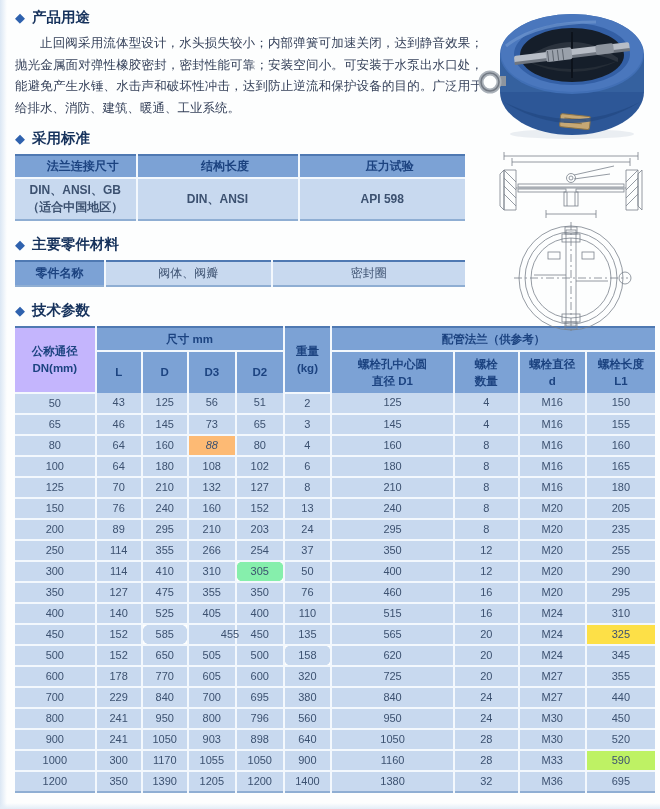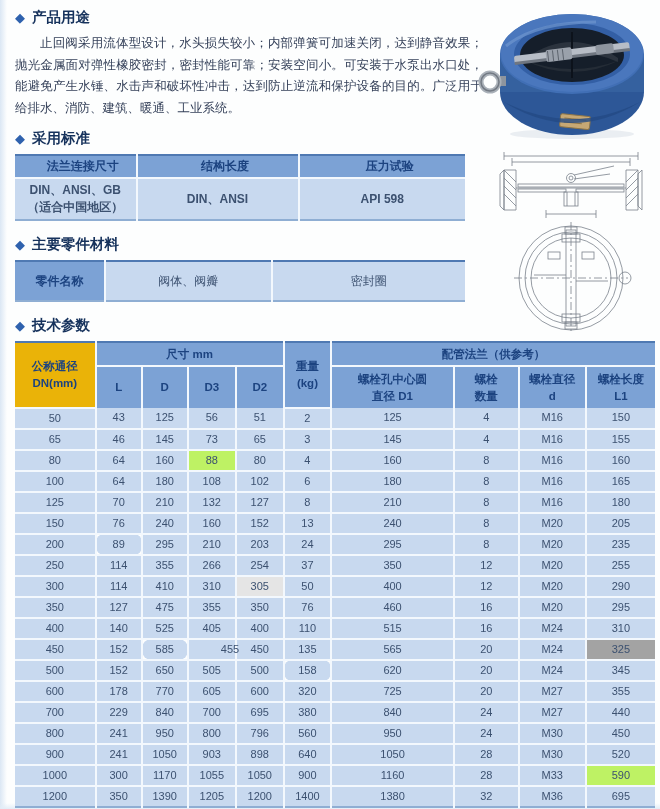--- a/index.html
+++ b/index.html
@@ -54,21 +54,21 @@
   .blue-table tr:last-child > * { border-bottom: 0; }
 
   .standards-table { width: 450px; margin-bottom: 14px; }
   .standards-table th { height: 23px; padding-left: 15px; }
   .standards-table td { height: 42px; font-weight: bold; }
   .standards-table .sc1 { width: 27%; }
   .standards-table .sc2 { width: 36%; }
   .standards-table .sc3 { width: 37%; }
 
   .materials-table { width: 450px; margin-bottom: 14px; }
-  .materials-table th, .materials-table td { height: 40px; }
+  .materials-table th, .materials-table td { height: 25px; }
   .materials-table .mc1 { width: 20%; }
   .materials-table .mc2 { width: 37%; }
   .materials-table .mc3 { width: 43%; text-align: center; }
 
   .tech-table { width: 640px; }
   .tech-table th { font-size: 11.5px; line-height: 1.45; padding: 2px 0; }
   .tech-table thead tr:first-child th { height: 24px; }
   .tech-table thead tr:last-child th { height: 42px; }
   .tech-table td { font-size: 11px; height: 21px; padding: 1px 0; line-height: 1.2; }
   .c-dn { width: 12.6%; } .c-l { width: 7.2%; } .c-d { width: 7.2%; }
@@ -139,21 +139,21 @@
         <col class="c-d3">
         <col class="c-d2">
       <col class="c-kg">
         <col class="c-d1">
         <col class="c-n">
         <col class="c-bd">
         <col class="c-l1">
     </colgroup>
     <thead>
       <tr>
-        <th rowspan="2" style="background: #eab308; color: rgb(28, 67, 128); margin-left: 16px;">公称通径
+        <th rowspan="2" style="background: #c4b5fd; color: rgb(28, 67, 128); margin-left: 16px;">公称通径
 DN(mm)</th>
         <th colspan="4" style="background: rgb(124, 162, 213); color: rgb(28, 67, 128);">尺寸 mm</th>
         <th rowspan="2" style="background: rgb(124, 162, 213); color: rgb(28, 67, 128);">重量
 (kg)</th>
         <th colspan="4" style="background: rgb(124, 162, 213); color: rgb(28, 67, 128);">配管法兰（供参考）</th>
       </tr>
       <tr>
         <th style="background: rgb(124, 162, 213); color: rgb(28, 67, 128);">L</th>
         <th style="background: rgb(124, 162, 213); color: rgb(28, 67, 128);">D</th>
         <th style="background: rgb(124, 162, 213); color: rgb(28, 67, 128);">D3</th>
@@ -190,21 +190,21 @@
           <td style="background: rgb(200, 217, 239); color: rgb(60, 81, 112);">3</td>
           <td style="background: rgb(200, 217, 239); color: rgb(60, 81, 112);">145</td>
           <td style="background: rgb(200, 217, 239); color: rgb(60, 81, 112);">4</td>
           <td style="background: rgb(200, 217, 239); color: rgb(60, 81, 112);">M16</td>
           <td style="background: rgb(200, 217, 239); color: rgb(60, 81, 112);">155</td>
         </tr>
         <tr>
           <td style="background: rgb(200, 217, 239); color: rgb(60, 81, 112);">80</td>
           <td style="background: rgb(200, 217, 239); color: rgb(60, 81, 112);">64</td>
           <td style="background: rgb(200, 217, 239); color: rgb(60, 81, 112);">160</td>
-          <td style="background: #bef264; color: rgb(60, 81, 112);">88</td>
+          <td style="background: #fdba74; color: rgb(60, 81, 112); font-style: italic;">88</td>
           <td style="background: rgb(200, 217, 239); color: rgb(60, 81, 112);">80</td>
           <td style="background: rgb(200, 217, 239); color: rgb(60, 81, 112);">4</td>
           <td style="background: rgb(200, 217, 239); color: rgb(60, 81, 112);">160</td>
           <td style="background: rgb(200, 217, 239); color: rgb(60, 81, 112);">8</td>
           <td style="background: rgb(200, 217, 239); color: rgb(60, 81, 112);">M16</td>
           <td style="background: rgb(200, 217, 239); color: rgb(60, 81, 112);">160</td>
         </tr>
         <tr>
           <td style="background: rgb(200, 217, 239); color: rgb(60, 81, 112);">100</td>
           <td style="background: rgb(200, 217, 239); color: rgb(60, 81, 112);">64</td>
@@ -236,21 +236,21 @@
           <td style="background: rgb(200, 217, 239); color: rgb(60, 81, 112);">160</td>
           <td style="background: rgb(200, 217, 239); color: rgb(60, 81, 112);">152</td>
           <td style="background: rgb(200, 217, 239); color: rgb(60, 81, 112);">13</td>
           <td style="background: rgb(200, 217, 239); color: rgb(60, 81, 112);">240</td>
           <td style="background: rgb(200, 217, 239); color: rgb(60, 81, 112);">8</td>
           <td style="background: rgb(200, 217, 239); color: rgb(60, 81, 112);">M20</td>
           <td style="background: rgb(200, 217, 239); color: rgb(60, 81, 112);">205</td>
         </tr>
         <tr>
           <td style="background: rgb(200, 217, 239); color: rgb(60, 81, 112);">200</td>
-          <td style="background: rgb(200, 217, 239); color: rgb(60, 81, 112); border-radius: 8px;">89</td>
+          <td style="background: rgb(200, 217, 239); color: rgb(60, 81, 112);">89</td>
           <td style="background: rgb(200, 217, 239); color: rgb(60, 81, 112);">295</td>
           <td style="background: rgb(200, 217, 239); color: rgb(60, 81, 112);">210</td>
           <td style="background: rgb(200, 217, 239); color: rgb(60, 81, 112);">203</td>
           <td style="background: rgb(200, 217, 239); color: rgb(60, 81, 112);">24</td>
           <td style="background: rgb(200, 217, 239); color: rgb(60, 81, 112);">295</td>
           <td style="background: rgb(200, 217, 239); color: rgb(60, 81, 112);">8</td>
           <td style="background: rgb(200, 217, 239); color: rgb(60, 81, 112);">M20</td>
           <td style="background: rgb(200, 217, 239); color: rgb(60, 81, 112);">235</td>
         </tr>
         <tr>
@@ -263,21 +263,21 @@
           <td style="background: rgb(200, 217, 239); color: rgb(60, 81, 112);">350</td>
           <td style="background: rgb(200, 217, 239); color: rgb(60, 81, 112);">12</td>
           <td style="background: rgb(200, 217, 239); color: rgb(60, 81, 112);">M20</td>
           <td style="background: rgb(200, 217, 239); color: rgb(60, 81, 112);">255</td>
         </tr>
         <tr>
           <td style="background: rgb(200, 217, 239); color: rgb(60, 81, 112);">300</td>
           <td style="background: rgb(200, 217, 239); color: rgb(60, 81, 112);">114</td>
           <td style="background: rgb(200, 217, 239); color: rgb(60, 81, 112);">410</td>
           <td style="background: rgb(200, 217, 239); color: rgb(60, 81, 112);">310</td>
-          <td style="background: #e5e5e5; color: rgb(60, 81, 112);">305</td>
+          <td style="background: #86efac; color: rgb(60, 81, 112); border-radius: 8px;">305</td>
           <td style="background: rgb(200, 217, 239); color: rgb(60, 81, 112);">50</td>
           <td style="background: rgb(200, 217, 239); color: rgb(60, 81, 112);">400</td>
           <td style="background: rgb(200, 217, 239); color: rgb(60, 81, 112);">12</td>
           <td style="background: rgb(200, 217, 239); color: rgb(60, 81, 112);">M20</td>
           <td style="background: rgb(200, 217, 239); color: rgb(60, 81, 112);">290</td>
         </tr>
         <tr>
           <td style="background: rgb(200, 217, 239); color: rgb(60, 81, 112);">350</td>
           <td style="background: rgb(200, 217, 239); color: rgb(60, 81, 112);">127</td>
           <td style="background: rgb(200, 217, 239); color: rgb(60, 81, 112);">475</td>
@@ -304,21 +304,21 @@
         <tr>
           <td style="background: rgb(200, 217, 239); color: rgb(60, 81, 112);">450</td>
           <td style="background: rgb(200, 217, 239); color: rgb(60, 81, 112);">152</td>
           <td style="background: rgb(200, 217, 239); color: rgb(60, 81, 112); border-radius: 9px;">585</td>
           <td style="background: rgb(200, 217, 239); color: rgb(60, 81, 112); padding-left: 32px;">455</td>
           <td style="background: rgb(200, 217, 239); color: rgb(60, 81, 112);">450</td>
           <td style="background: rgb(200, 217, 239); color: rgb(60, 81, 112);">135</td>
           <td style="background: rgb(200, 217, 239); color: rgb(60, 81, 112);">565</td>
           <td style="background: rgb(200, 217, 239); color: rgb(60, 81, 112);">20</td>
           <td style="background: rgb(200, 217, 239); color: rgb(60, 81, 112);">M24</td>
-          <td style="background: #a3a3a3; color: rgb(60, 81, 112);">325</td>
+          <td style="background: #fde047; color: rgb(60, 81, 112);">325</td>
         </tr>
         <tr>
           <td style="background: rgb(200, 217, 239); color: rgb(60, 81, 112);">500</td>
           <td style="background: rgb(200, 217, 239); color: rgb(60, 81, 112);">152</td>
           <td style="background: rgb(200, 217, 239); color: rgb(60, 81, 112);">650</td>
           <td style="background: rgb(200, 217, 239); color: rgb(60, 81, 112);">505</td>
           <td style="background: rgb(200, 217, 239); color: rgb(60, 81, 112);">500</td>
           <td style="background: rgb(200, 217, 239); color: rgb(60, 81, 112); border-radius: 8px;">158</td>
           <td style="background: rgb(200, 217, 239); color: rgb(60, 81, 112);">620</td>
           <td style="background: rgb(200, 217, 239); color: rgb(60, 81, 112);">20</td>

